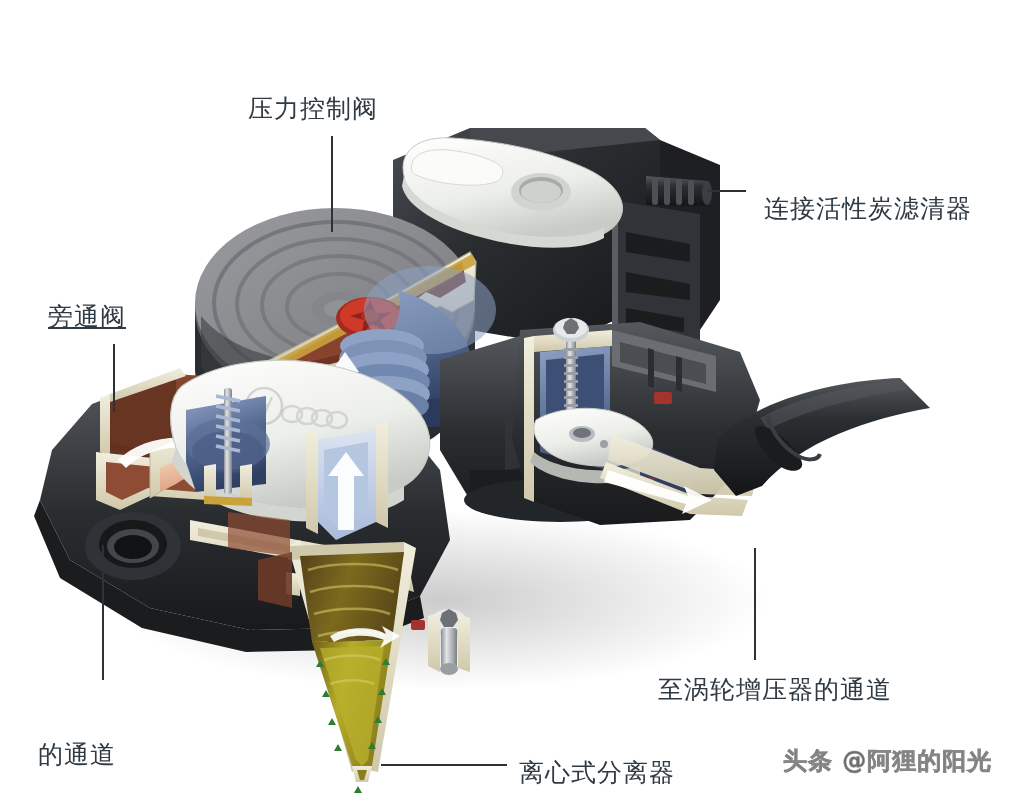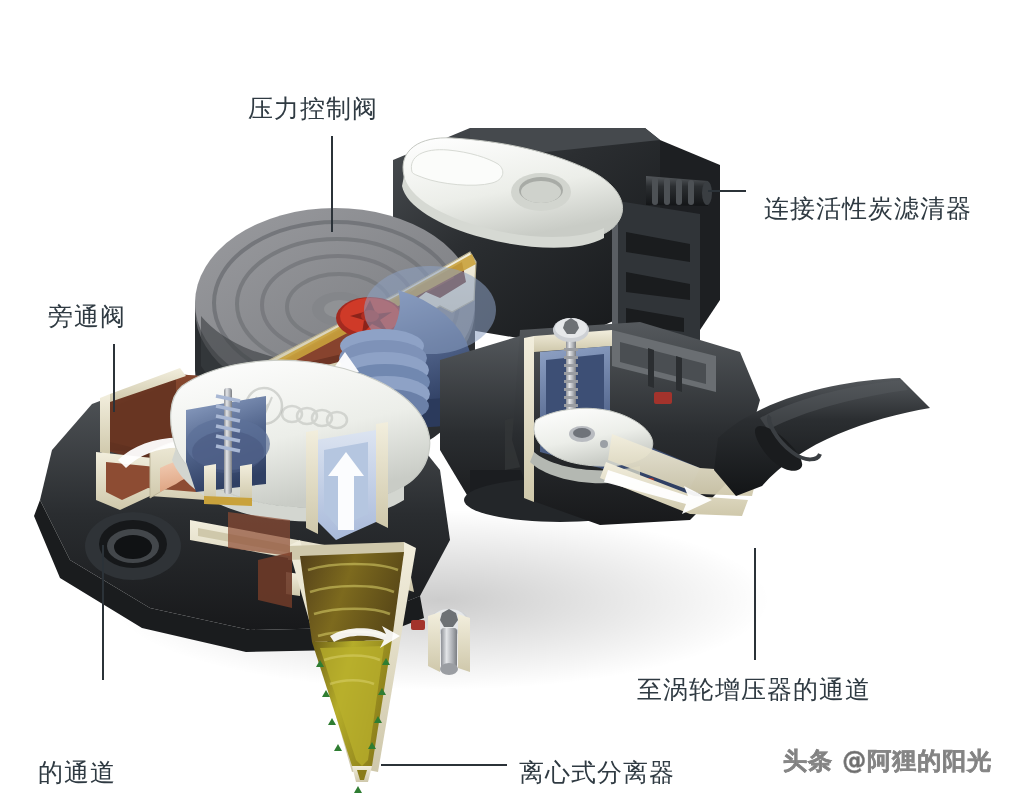--- a/index.html
+++ b/index.html
@@ -453,24 +453,24 @@
   <div class="leader v" style="left:102px;top:545px;height:135px;"></div>
 
   <div class="leader v" style="left:754px;top:548px;height:112px;"></div>
 
   <div class="leader h" style="left:381px;top:764px;width:126px;"></div>
 
   <div class="label" style="left:248px;top:92px;">压力控制阀</div>
 
   <div class="label" style="left:748px;top:192px;margin-left:16px;">连接活性炭滤清器</div>
 
-  <div class="label" style="left:48px;top:300px;">旁通阀</div>
-
-
-  <div class="label" style="left:38px;top:756px;">的通道</div>
-
-  <div class="label" style="left:637px;top:673px;text-align:center;">至涡轮增压器的通道</div>
+  <div class="label" style="left:48px;top:300px;text-decoration:underline;">旁通阀</div>
+
+
+  <div class="label" style="left:38px;top:738px;">的通道</div>
+
+  <div class="label" style="left:658px;top:673px;text-align:center;">至涡轮增压器的通道</div>
 
   <div class="label" style="left:519px;top:748px;margin-top:8px;">离心式分离器</div>
 
   <div class="watermark" style="left:783px;top:745px;">头条 @阿狸的阳光</div>
 
 </div>
 
 </body></html>

